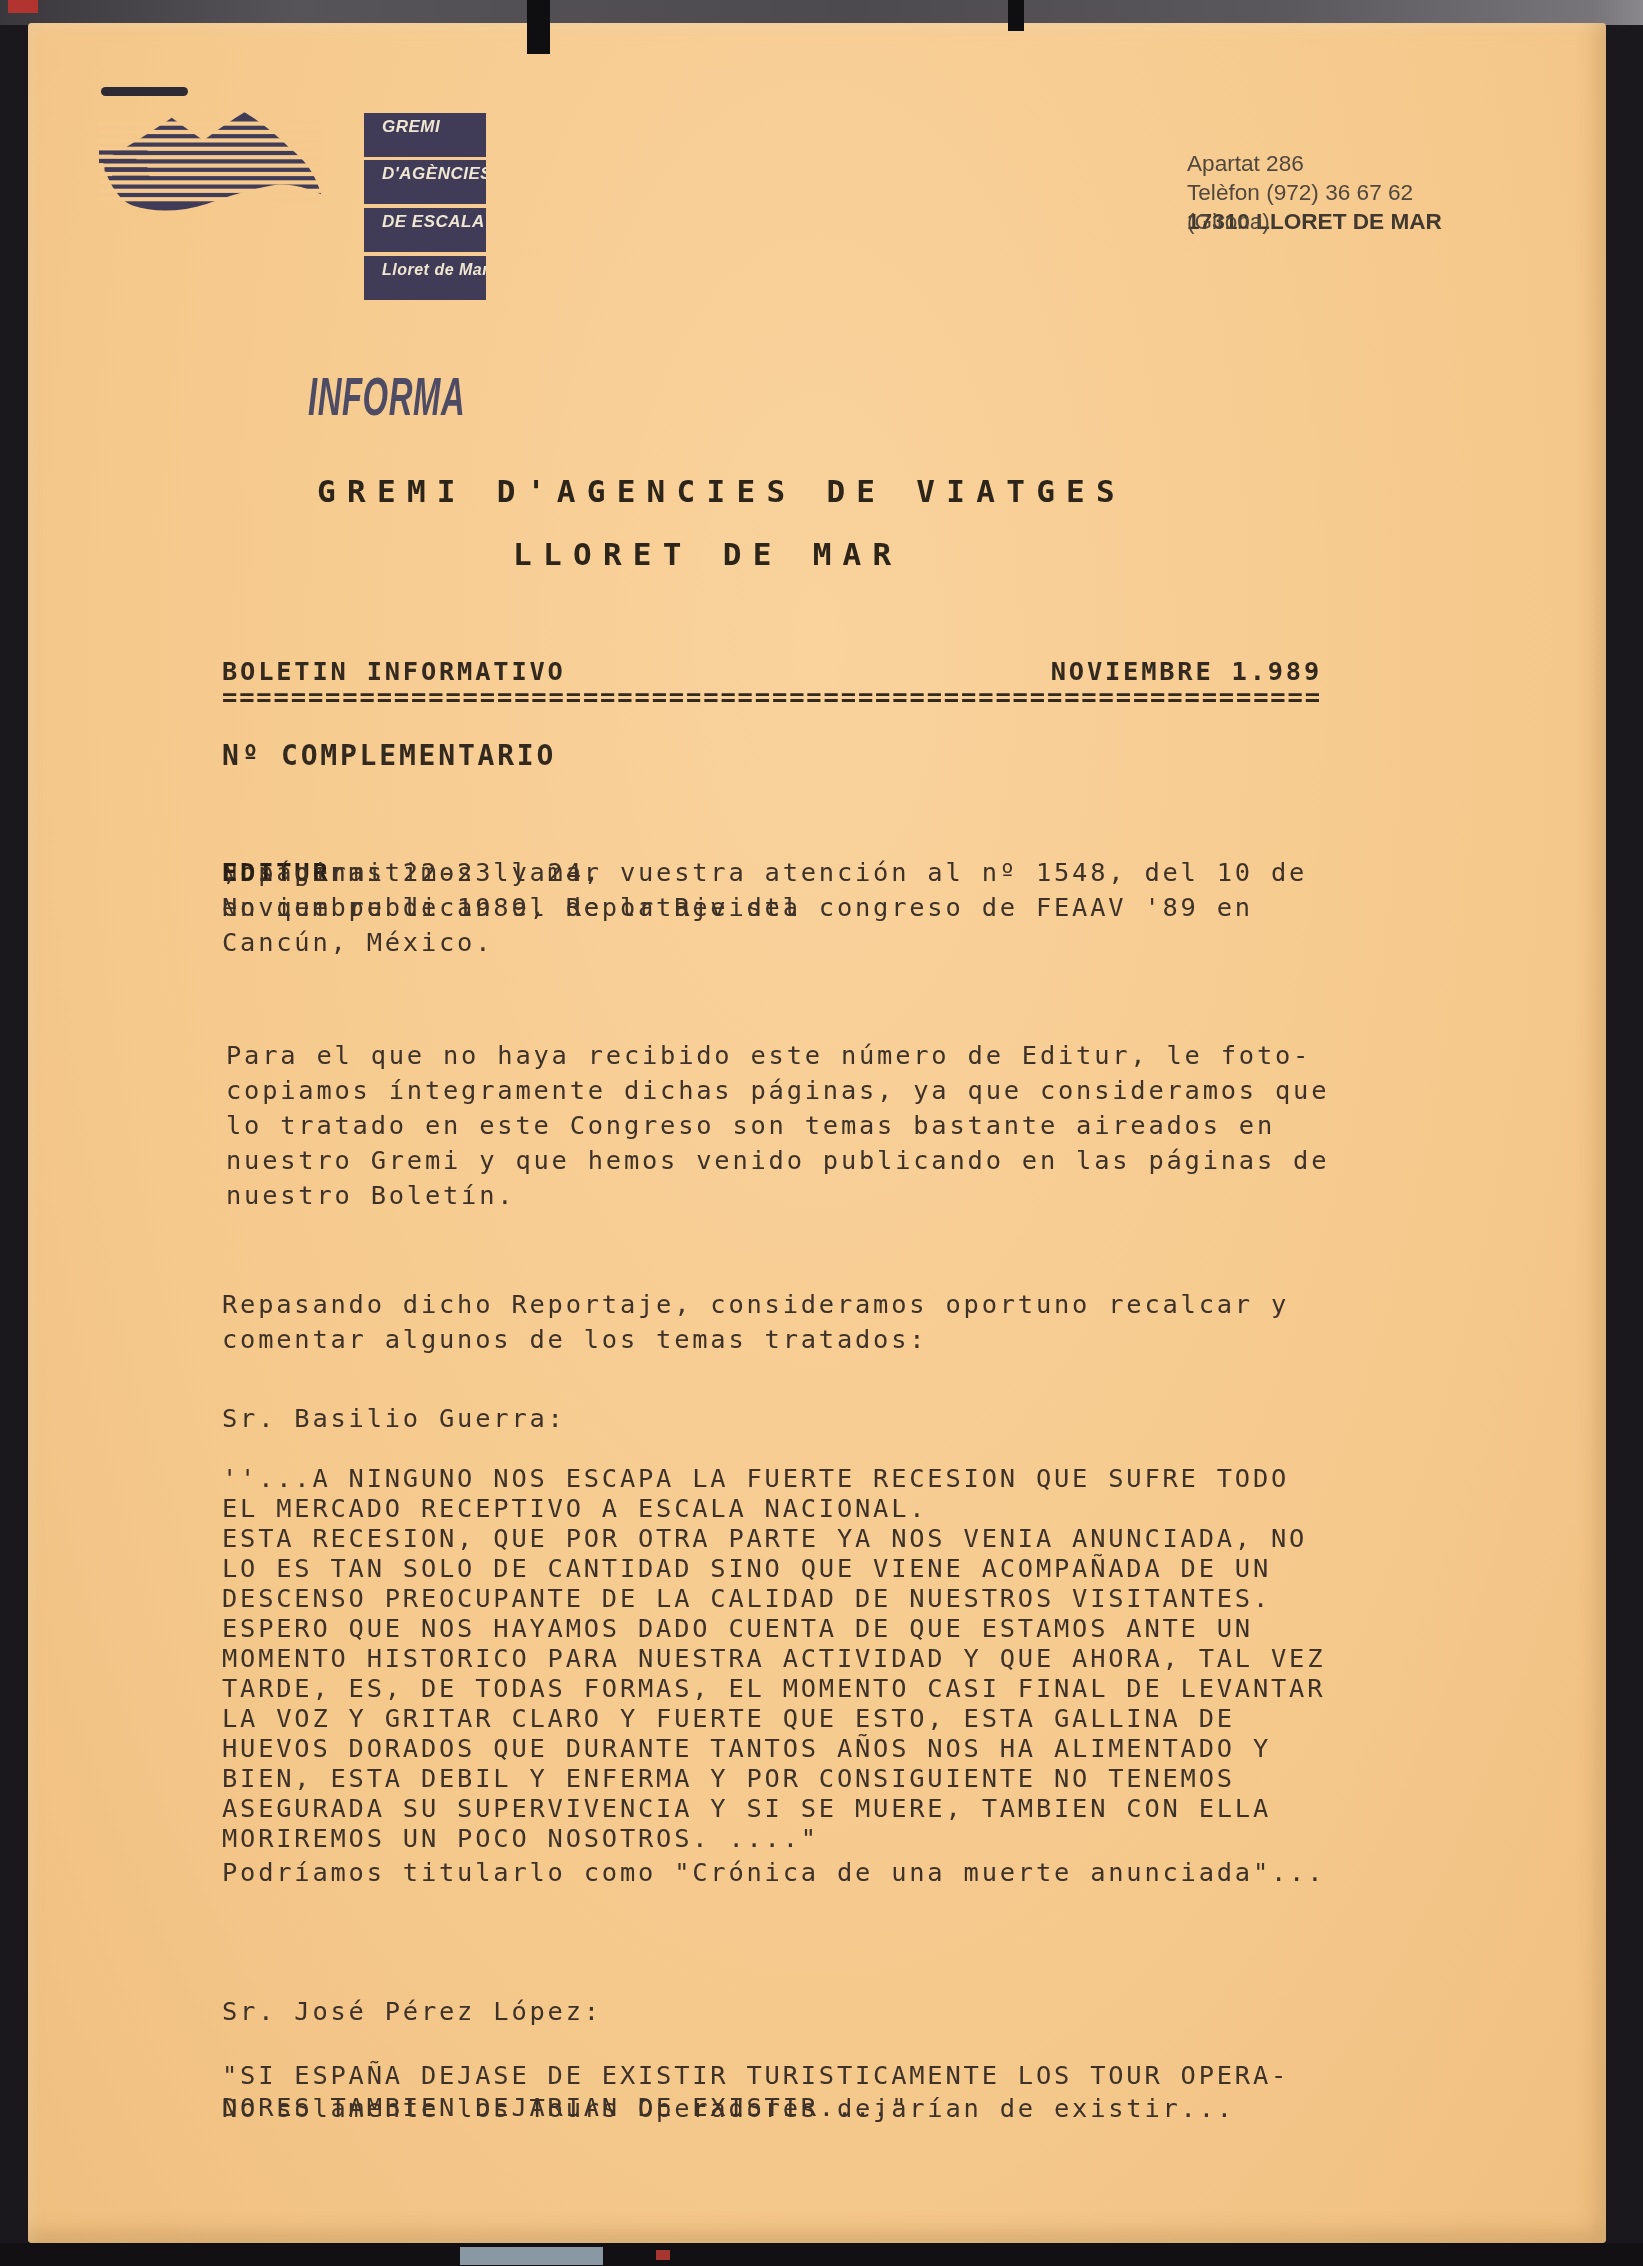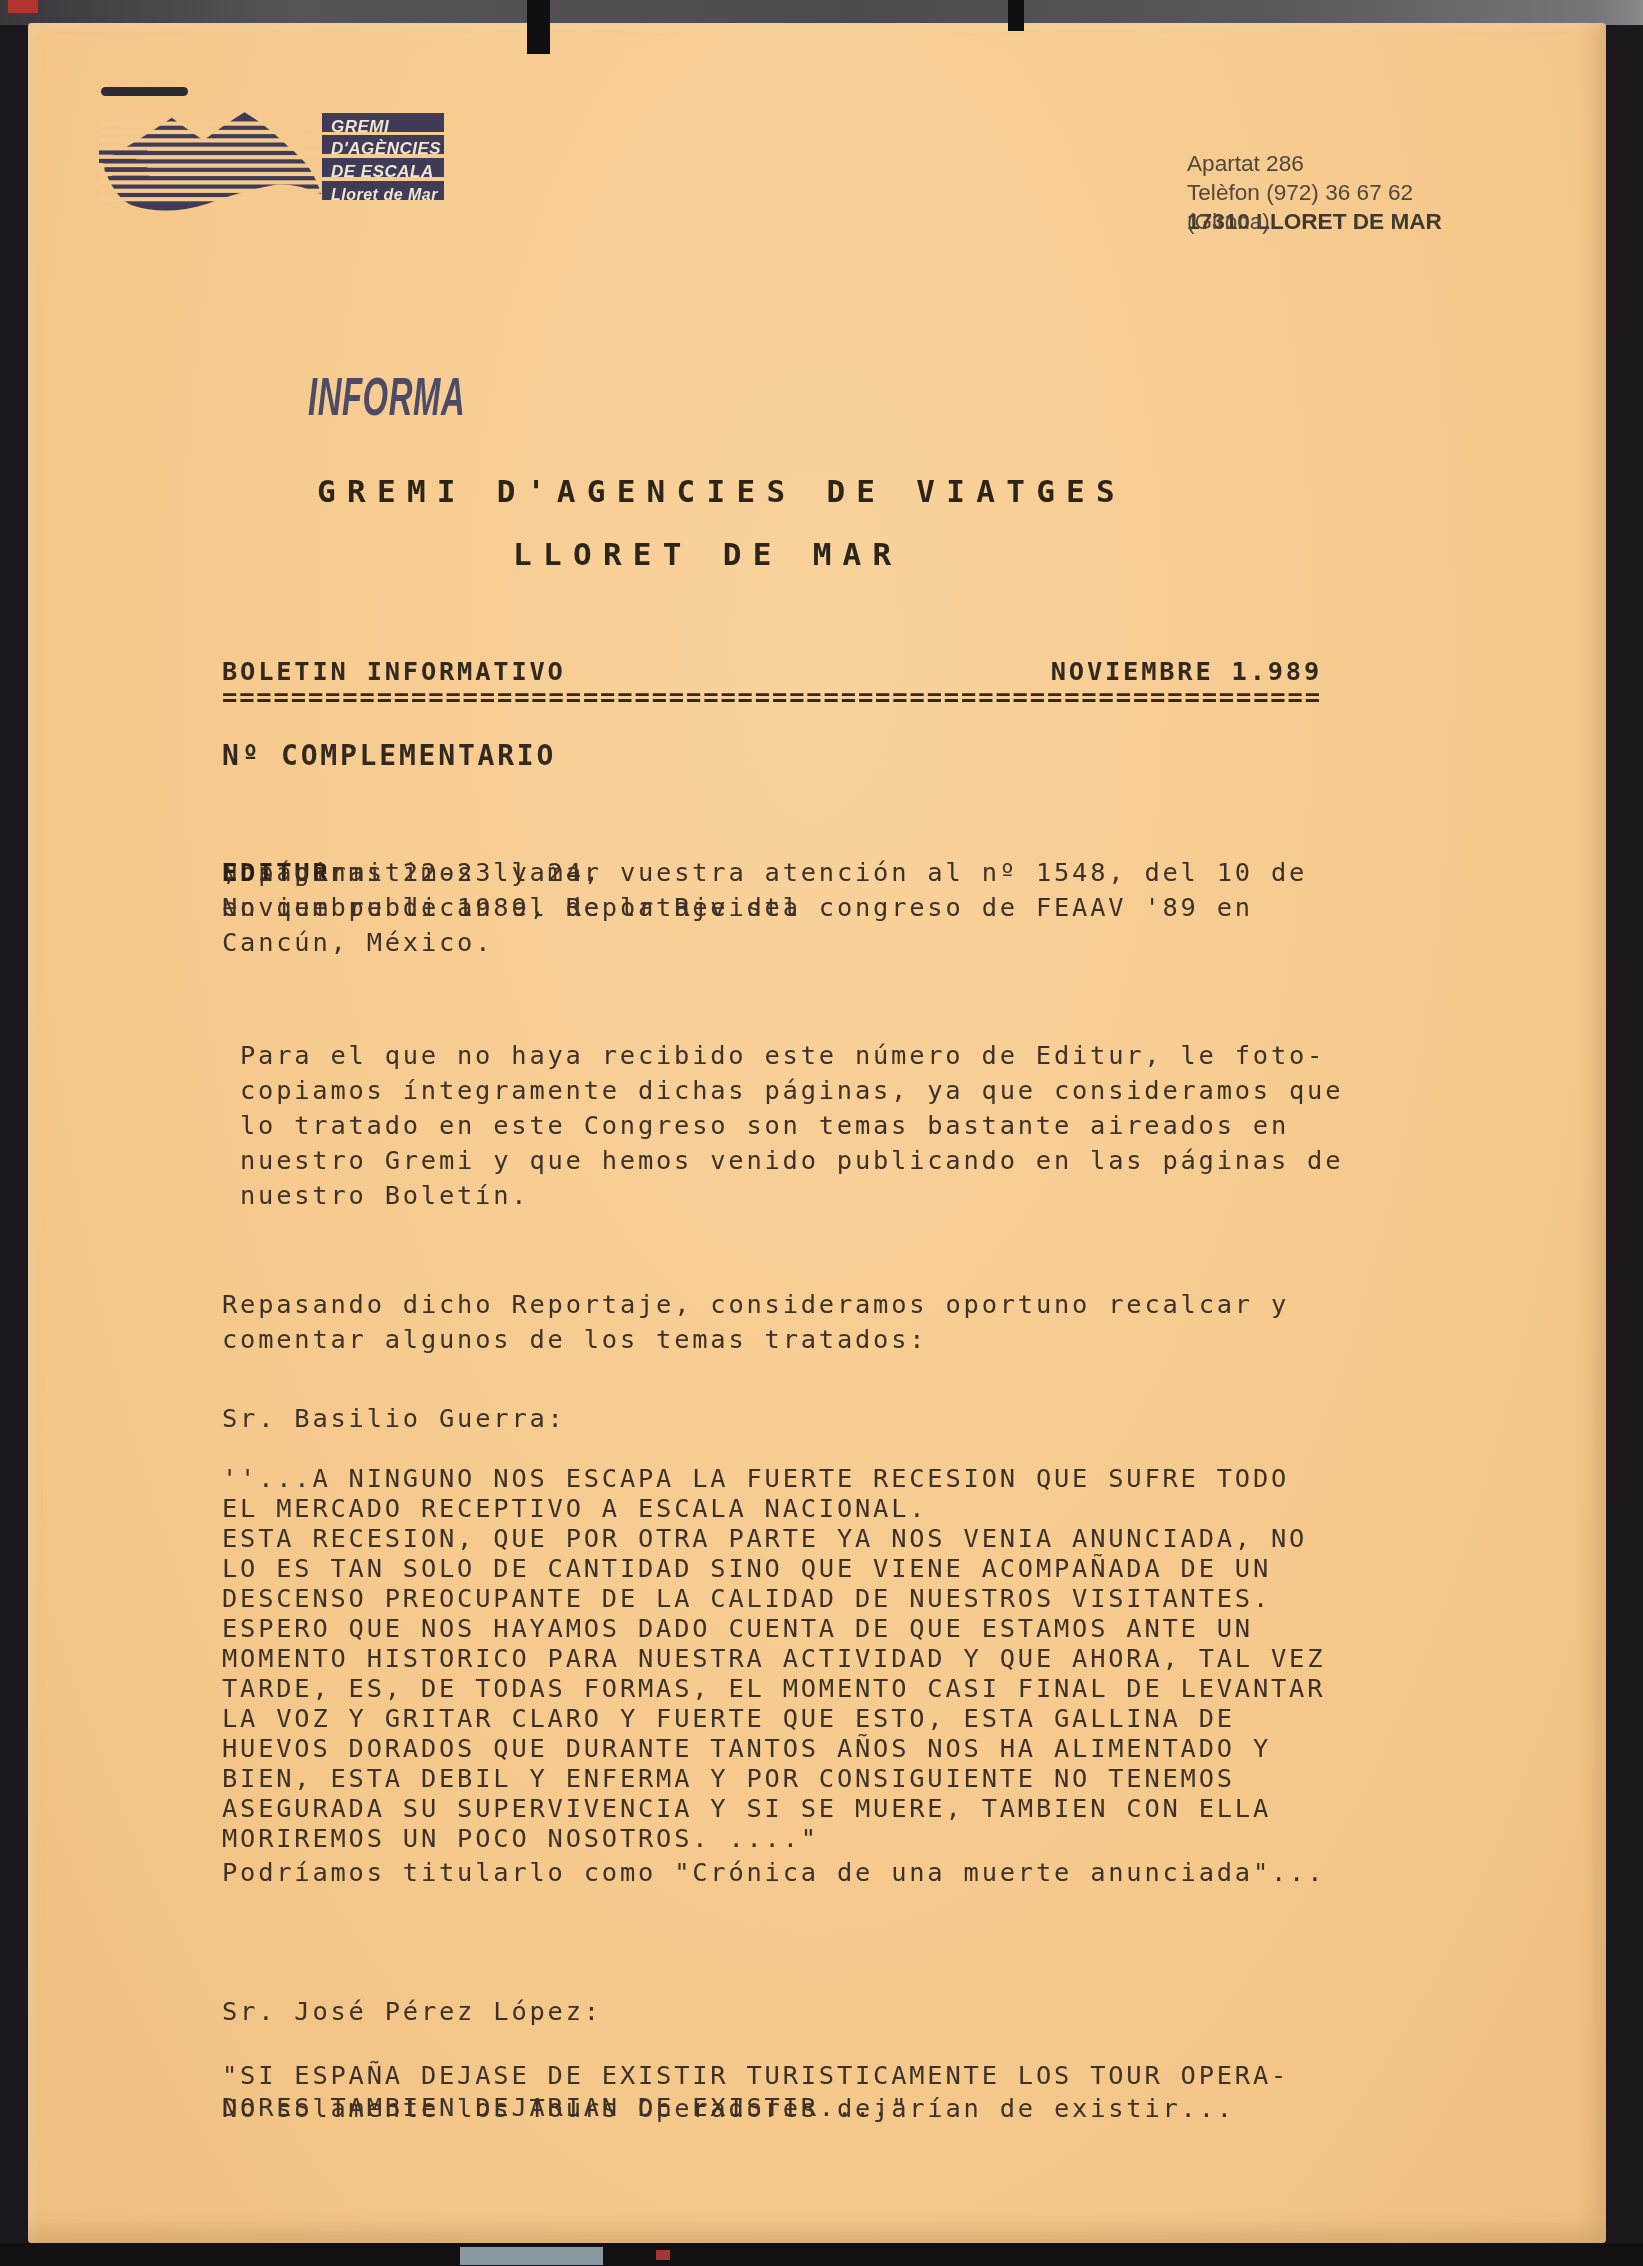--- a/index.html
+++ b/index.html
@@ -20,24 +20,24 @@
          background:radial-gradient(ellipse at 50% 28%,#f9d29c 0%,#f6ca8e 55%,#efbf80 100%);
          box-shadow:inset -7.5px -9.4px 22.6px rgba(110,70,25,.22), inset 3.8px 3.8px 13px rgba(255,240,210,.35);
          z-index:2;}
   .paper *{position:absolute;}
 
   .fold-dash{left:73px;top:64px;width:87px;height:9.4px;border-radius:4.7px;background:#2e2a33;}
 
   
   .bird{left:71px;top:83px;width:224px;height:115px;}
   .logo-boxes{left:294px;top:90px;width:122px;height:122px;}
-  .logo-box{position:relative;display:block;width:122px;height:19px;margin-bottom:3.8px;background:#403c58;
+  .logo-box{position:relative;display:block;width:122px;height:44px;margin-bottom:3.8px;background:#403c58;
             color:#efe6d2;font-family:"Liberation Sans",sans-serif;font-style:italic;font-weight:700;
-            font-size:17px;line-height:27px;padding-left:9px;box-sizing:border-box;letter-spacing:0.5px;
-            white-space:nowrap;overflow:hidden;}
+            font-size:17px;line-height:27px;padding-left:18px;box-sizing:border-box;letter-spacing:0.5px;
+            white-space:nowrap;overflow:hidden;margin-left:42px;}
   .logo-box.small{font-size:16px;}
 
   .contact{left:1127px;top:126px;width:405px;font-family:"Liberation Sans",sans-serif;
            font-size:22.6px;line-height:29px;color:#51473d;margin-left:32px;}
   .contact .row{position:relative;display:block;white-space:nowrap;}
   .contact b{color:#41382f;}
 
   .informa{left:280px;top:343px;font-family:"Liberation Sans",sans-serif;font-weight:700;font-style:italic;
            font-size:53px;color:#4d4c64;letter-spacing:0.9px;transform:scaleX(.62);transform-origin:left top;
            white-space:nowrap;}
@@ -52,21 +52,21 @@
              letter-spacing:1.9px;color:#33291e;white-space:nowrap;}
   .issue{left:194px;top:716px;width:1100px;text-align:left;font-weight:700;font-size:28px;
          letter-spacing:2.8px;color:#33291e;white-space:nowrap;}
 
   .mono-block{font-size:25.4px;letter-spacing:2.8px;color:#3e3228;white-space:pre-line;width:1224px;}
   .lh37{line-height:35px;}
   .lh32{line-height:30px;}
   .lh34{line-height:32px;}
   .mono-block b{color:#271f15;}
   .p1{left:194px;top:832px;}
-  .p2{left:212px;top:1015px;}
+  .p2{left:198px;top:1015px;}
   .p3{left:194px;top:1224px;margin-top:40px;}
   .q1{left:194px;top:1350px;}
   .c1{left:194px;top:1832px;white-space:nowrap;}
   .q2{left:194px;top:1940px;}
   .closing{left:194px;top:2068px;white-space:nowrap;}
   .speaker{display:block;position:relative;}
   .quote-text{display:block;position:relative;}
 </style>
 </head>
 <body>

